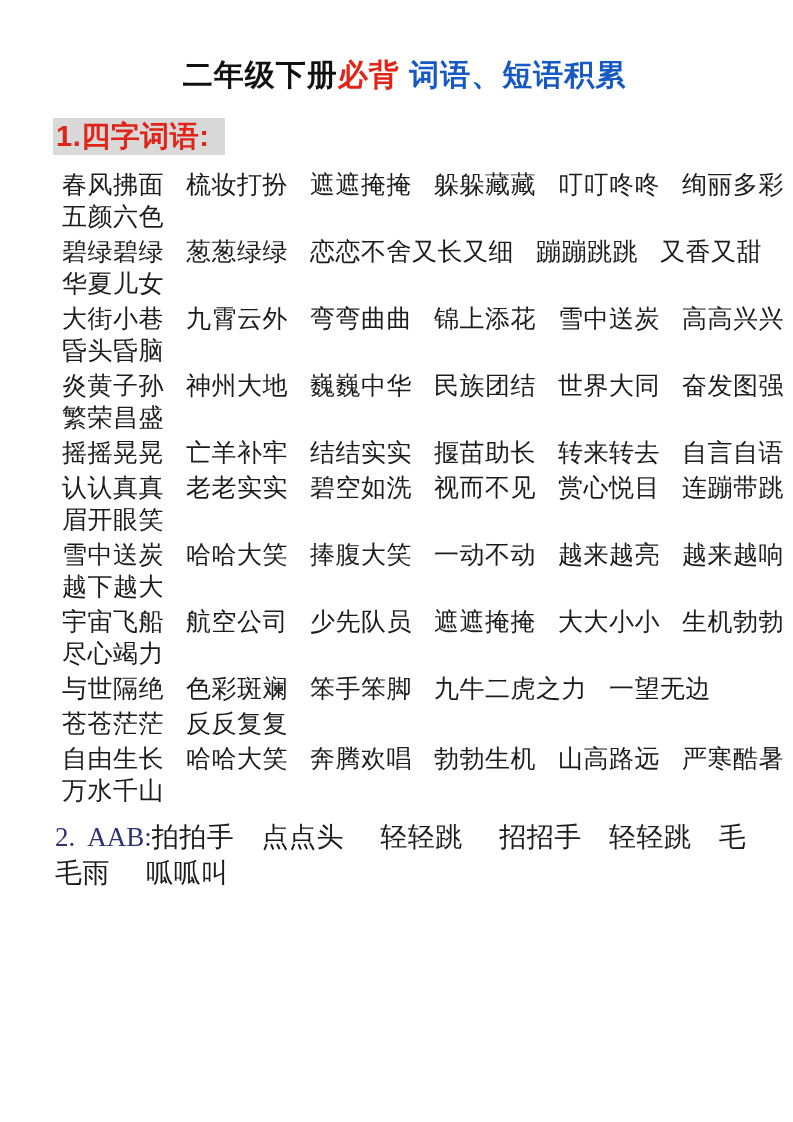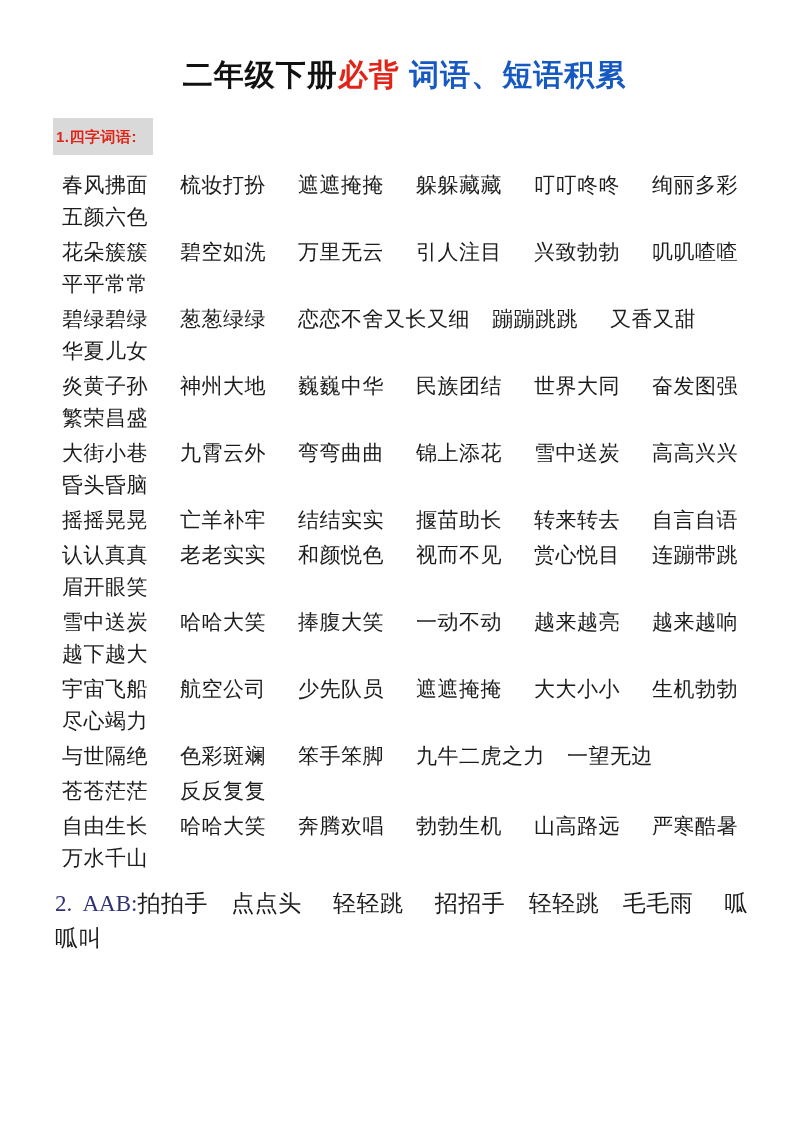--- a/index.html
+++ b/index.html
@@ -37,46 +37,46 @@
   .t-red{color:var(--red);}
   .t-blue{color:var(--blue);}
   
   .sec-heading-wrap{margin:22px 0 14px 53px;}
   .sec-heading{
     display:inline-block;
     background:var(--highlight);
     color:var(--red);
     font-family:"Liberation Sans","DejaVu Sans",sans-serif;
     font-weight:700;
-    font-size:15px;
+    font-size:29px;
     line-height:27px;
     padding:5px 16px 5px 3px;
     letter-spacing:0.5px;
   }
   
   .word-list{
     margin-left:62px;
-    font-size:21px;
+    font-size:25px;
   }
   .word-group{margin-bottom:3px;}
   .word-line{
     height:32px;
     line-height:32px;
     white-space:nowrap;
   }
   .word{
     display:inline-block;
     min-width:96px;
     margin-right:22px;
     letter-spacing:0.5px;
   }
   
   .patterns{
     margin:12px 0 0 55px;
-    font-size:23px;
+    font-size:27px;
   }
   .pattern-block{
     margin-bottom:10px;
     line-height:35px;
     max-width:710px;
   }
   .pattern-marker{
     color:var(--navy);
     font-family:"Liberation Serif","DejaVu Serif",serif;
     white-space:pre;
@@ -97,40 +97,36 @@
   <div class="sec-heading-wrap">
     <span class="sec-heading">1.四字词语:</span>
   </div>
 
   <div class="word-list">
       <div class="word-group">
         <div class="word-line"><span class="word">春风拂面</span><span class="word">梳妆打扮</span><span class="word">遮遮掩掩</span><span class="word">躲躲藏藏</span><span class="word">叮叮咚咚</span><span class="word">绚丽多彩</span></div>
         <div class="word-line"><span class="word">五颜六色</span></div>
       </div>
       <div class="word-group">
-        <div class="word-line"><span class="word">花朵簇簇</span><span class="word">碧空如洗</span><span class="word">万里无云</span><span class="word">引人注目</span><span class="word">兴致勃勃</span><span class="word">叽叽喳喳</span></div>
-        <div class="word-line"><span class="word">平平常常</span></div>
+        <div class="word-line"><span class="word">碧绿碧绿</span><span class="word">葱葱绿绿</span><span class="word">恋恋不舍又长又细</span><span class="word">蹦蹦跳跳</span><span class="word">又香又甜</span></div>
+        <div class="word-line"><span class="word">华夏儿女</span></div>
       </div>
       <div class="word-group">
-        <div class="word-line"><span class="word">碧绿碧绿</span><span class="word">葱葱绿绿</span><span class="word">恋恋不舍又长又细</span><span class="word">蹦蹦跳跳</span><span class="word">又香又甜</span></div>
-        <div class="word-line"><span class="word">华夏儿女</span></div>
+        <div class="word-line"><span class="word">大街小巷</span><span class="word">九霄云外</span><span class="word">弯弯曲曲</span><span class="word">锦上添花</span><span class="word">雪中送炭</span><span class="word">高高兴兴</span></div>
+        <div class="word-line"><span class="word">昏头昏脑</span></div>
       </div>
       <div class="word-group">
         <div class="word-line"><span class="word">炎黄子孙</span><span class="word">神州大地</span><span class="word">巍巍中华</span><span class="word">民族团结</span><span class="word">世界大同</span><span class="word">奋发图强</span></div>
         <div class="word-line"><span class="word">繁荣昌盛</span></div>
       </div>
       <div class="word-group">
-        <div class="word-line"><span class="word">大街小巷</span><span class="word">九霄云外</span><span class="word">弯弯曲曲</span><span class="word">锦上添花</span><span class="word">雪中送炭</span><span class="word">高高兴兴</span></div>
-        <div class="word-line"><span class="word">昏头昏脑</span></div>
-      </div>
-      <div class="word-group">
         <div class="word-line"><span class="word">摇摇晃晃</span><span class="word">亡羊补牢</span><span class="word">结结实实</span><span class="word">揠苗助长</span><span class="word">转来转去</span><span class="word">自言自语</span></div>
       </div>
       <div class="word-group">
-        <div class="word-line"><span class="word">认认真真</span><span class="word">老老实实</span><span class="word">和颜悦色</span><span class="word">视而不见</span><span class="word">赏心悦目</span><span class="word">连蹦带跳</span></div>
+        <div class="word-line"><span class="word">认认真真</span><span class="word">老老实实</span><span class="word">碧空如洗</span><span class="word">视而不见</span><span class="word">赏心悦目</span><span class="word">连蹦带跳</span></div>
         <div class="word-line"><span class="word">眉开眼笑</span></div>
       </div>
       <div class="word-group">
         <div class="word-line"><span class="word">雪中送炭</span><span class="word">哈哈大笑</span><span class="word">捧腹大笑</span><span class="word">一动不动</span><span class="word">越来越亮</span><span class="word">越来越响</span></div>
         <div class="word-line"><span class="word">越下越大</span></div>
       </div>
       <div class="word-group">
         <div class="word-line"><span class="word">宇宙飞船</span><span class="word">航空公司</span><span class="word">少先队员</span><span class="word">遮遮掩掩</span><span class="word">大大小小</span><span class="word">生机勃勃</span></div>
         <div class="word-line"><span class="word">尽心竭力</span></div>
       </div>

